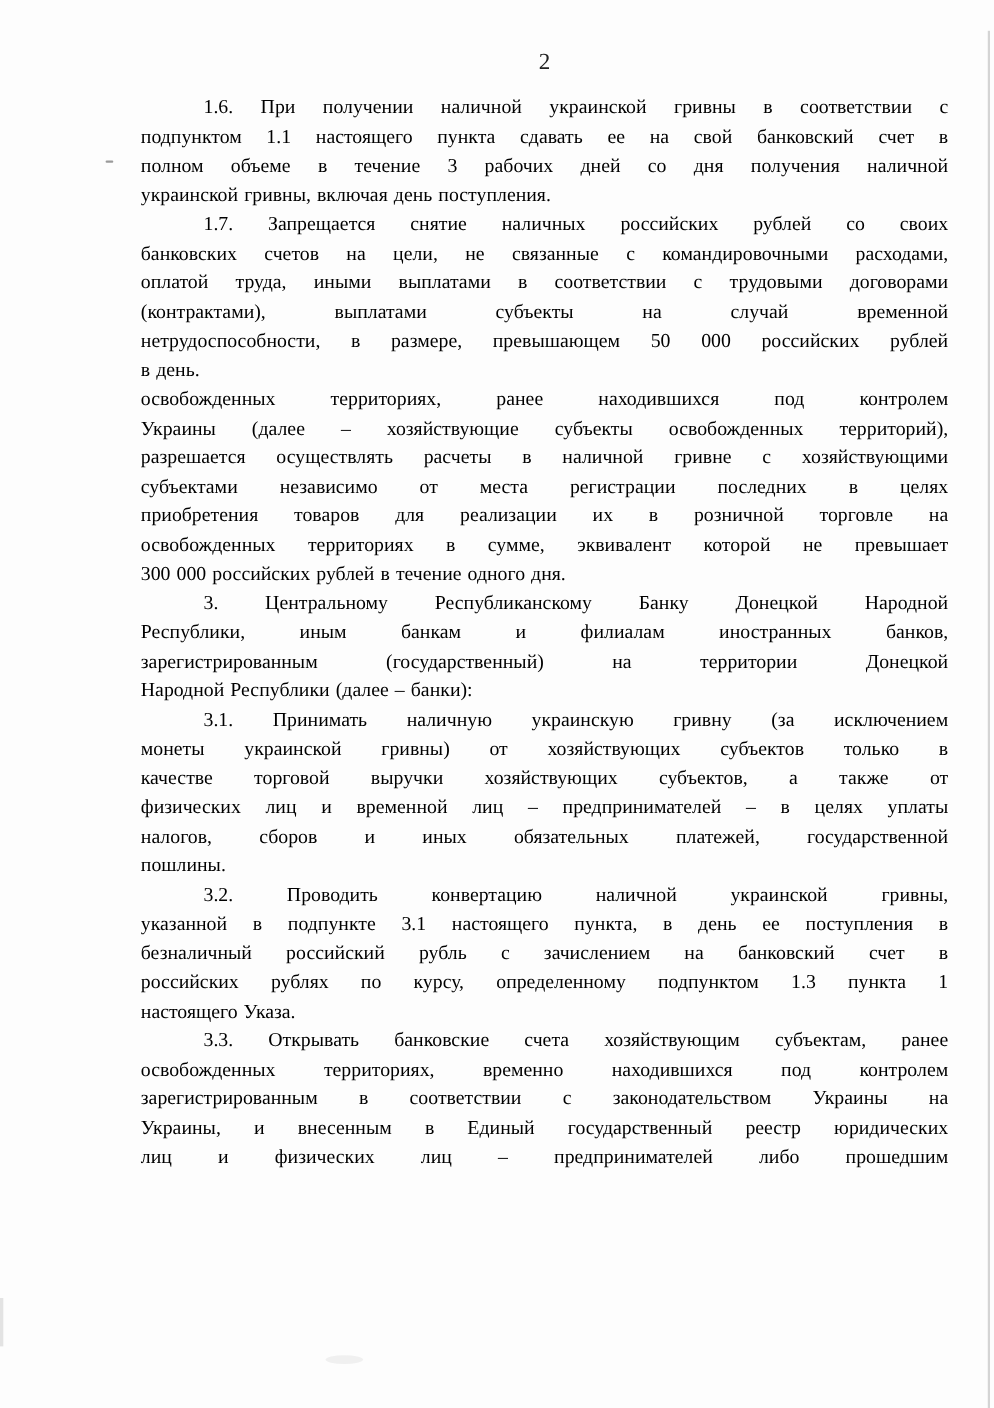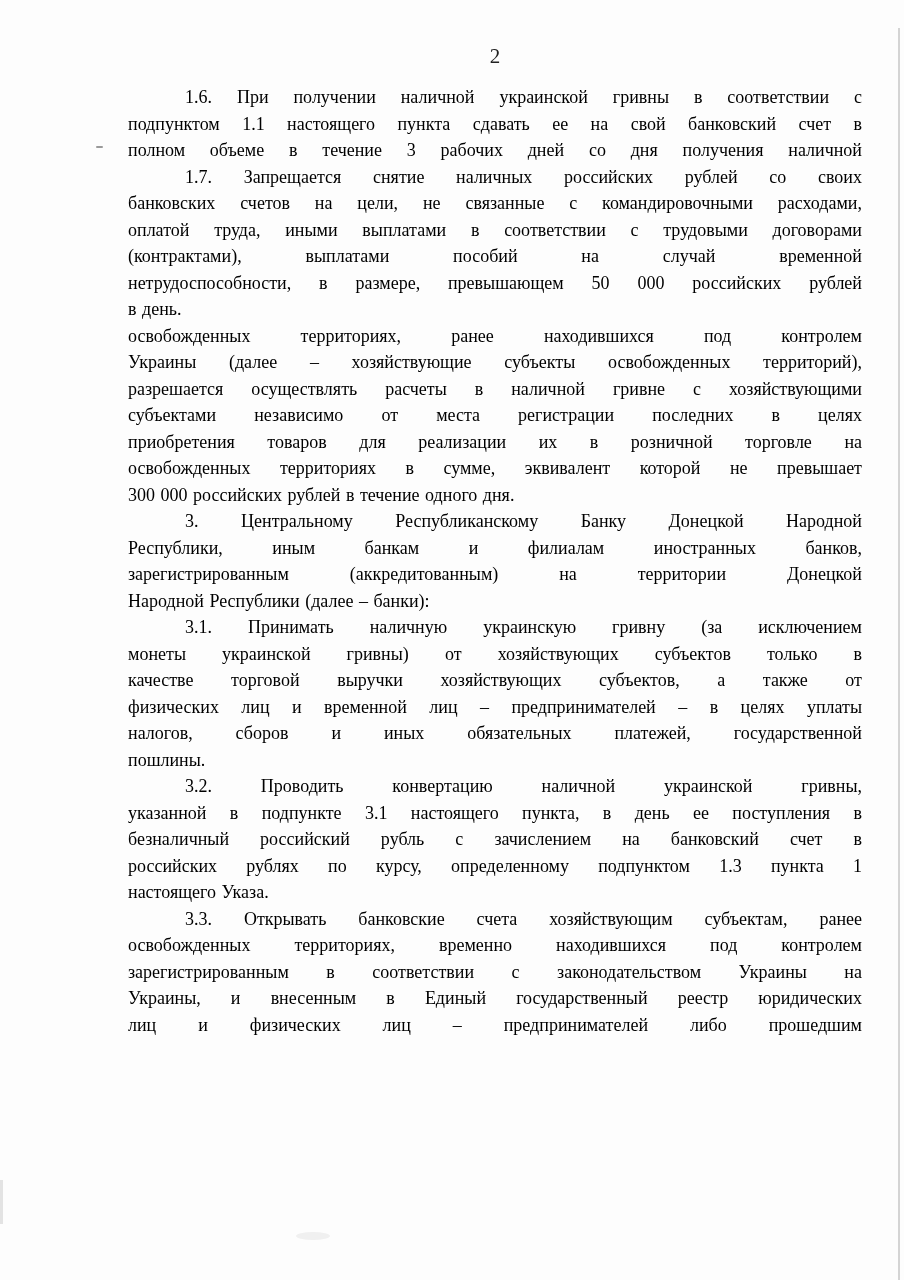--- a/index.html
+++ b/index.html
@@ -87,42 +87,43 @@
   <div class="speck-left-edge"></div>
   <div class="smudge"></div>
 
   <div class="page-number">2</div>
 
   <div class="content">
       <div class="para">
         <div class="line first">1.6. При получении наличной украинской гривны в соответствии с</div>
         <div class="line">подпунктом 1.1 настоящего пункта сдавать ее на свой банковский счет в</div>
         <div class="line">полном объеме в течение 3 рабочих дней со дня получения наличной</div>
+        <div class="line no-stretch">украинской гривны, включая день поступления.</div>
       </div>
       <div class="para">
         <div class="line first">1.7. Запрещается снятие наличных российских рублей со своих</div>
         <div class="line">банковских счетов на цели, не связанные с командировочными расходами,</div>
         <div class="line">оплатой труда, иными выплатами в соответствии с трудовыми договорами</div>
-        <div class="line">(контрактами), выплатами пособий на случай временной</div>
+        <div class="line">(контрактами), выплатами субъекты на случай временной</div>
         <div class="line">нетрудоспособности, в размере, превышающем 50 000 российских рублей</div>
         <div class="line no-stretch">в день.</div>
       </div>
       <div class="para">
         <div class="line">освобожденных территориях, ранее находившихся под контролем</div>
         <div class="line">Украины (далее – хозяйствующие субъекты освобожденных территорий),</div>
         <div class="line">разрешается осуществлять расчеты в наличной гривне с хозяйствующими</div>
         <div class="line">субъектами независимо от места регистрации последних в целях</div>
         <div class="line">приобретения товаров для реализации их в розничной торговле на</div>
         <div class="line">освобожденных территориях в сумме, эквивалент которой не превышает</div>
         <div class="line no-stretch">300 000 российских рублей в течение одного дня.</div>
       </div>
       <div class="para">
         <div class="line first">3. Центральному Республиканскому Банку Донецкой Народной</div>
         <div class="line">Республики, иным банкам и филиалам иностранных банков,</div>
-        <div class="line">зарегистрированным (аккредитованным) на территории Донецкой</div>
+        <div class="line">зарегистрированным (государственный) на территории Донецкой</div>
         <div class="line no-stretch">Народной Республики (далее – банки):</div>
       </div>
       <div class="para">
         <div class="line first">3.1. Принимать наличную украинскую гривну (за исключением</div>
         <div class="line">монеты украинской гривны) от хозяйствующих субъектов только в</div>
         <div class="line">качестве торговой выручки хозяйствующих субъектов, а также от</div>
         <div class="line">физических лиц и временной лиц – предпринимателей – в целях уплаты</div>
         <div class="line">налогов, сборов и иных обязательных платежей, государственной</div>
         <div class="line no-stretch">пошлины.</div>
       </div>

